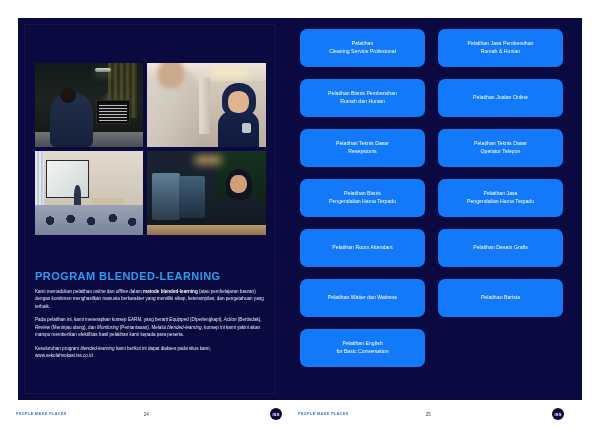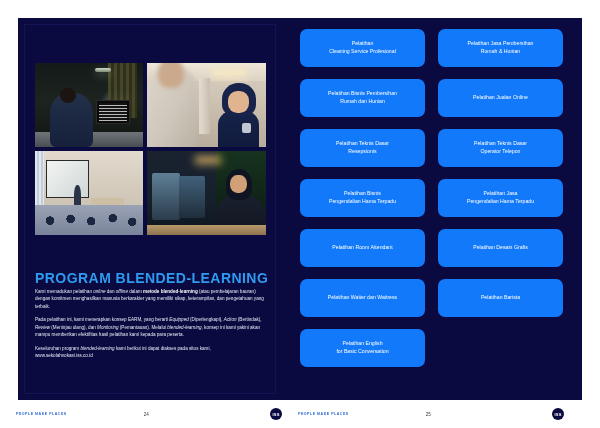--- a/index.html
+++ b/index.html
@@ -244,21 +244,21 @@
   }
   .ph4 .desk {
     position: absolute; left: 0; bottom: 0; width: 100%; height: 12%;
     background: linear-gradient(180deg,#b99a6b,#8d7350);
   }
 
   .section-title {
     position: absolute;
     left: 17px;
     top: 252px;
-    font-size: 14px;
+    font-size: 11px;
     font-weight: bold;
     letter-spacing: .45px;
     color: #2e9bf0;
   }
 
   .body-copy {
     position: absolute;
     left: 17px;
     top: 270px;
     width: 232px;

